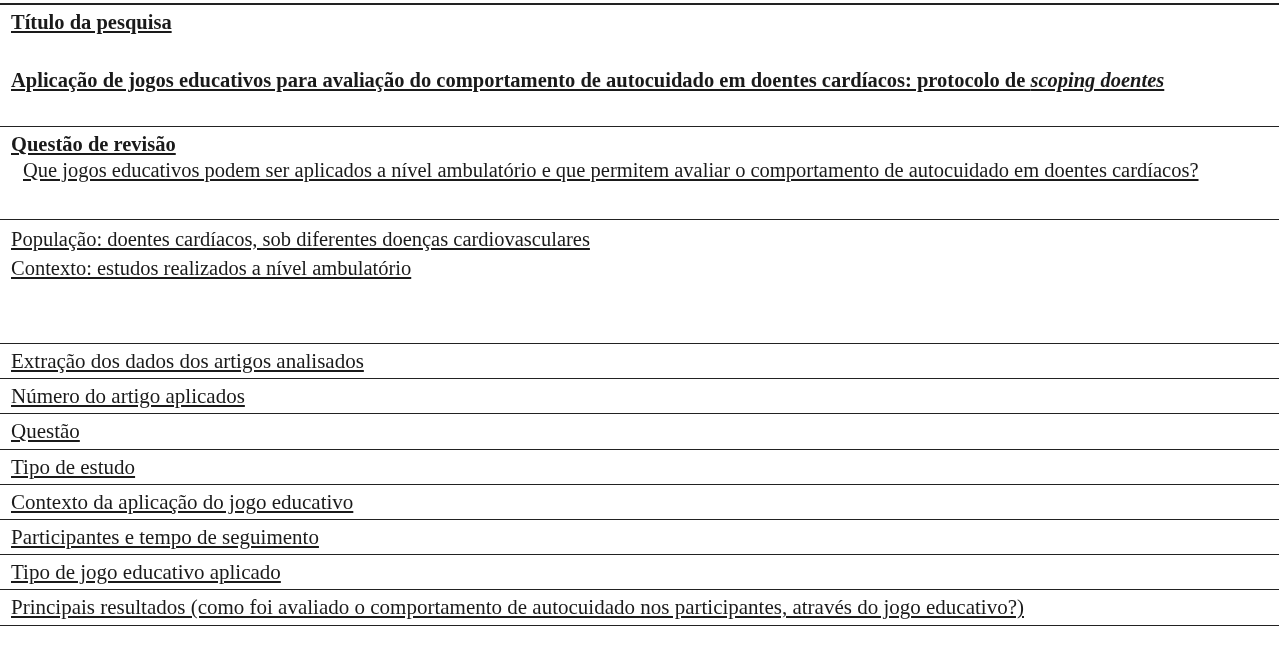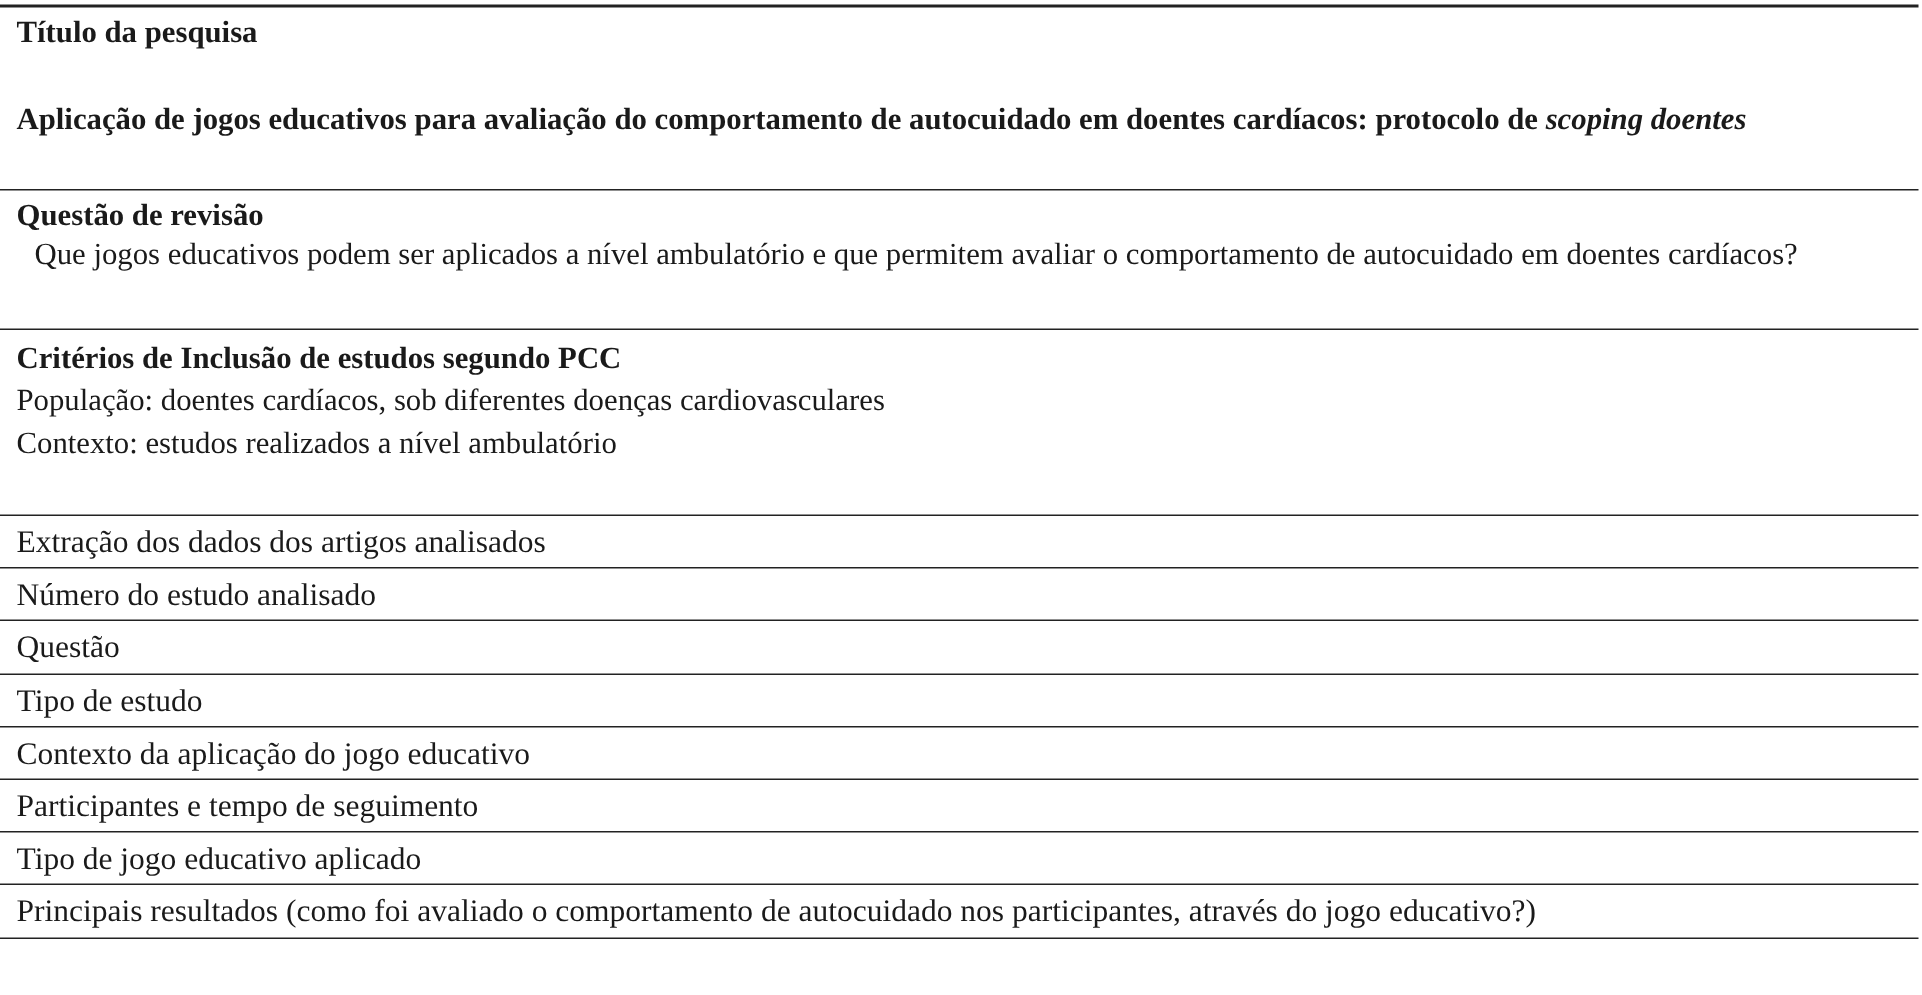--- a/index.html
+++ b/index.html
@@ -1,18 +1,18 @@
 <!DOCTYPE html>
 <html><head>
 <meta charset="utf-8">
 <style>
   html, body { margin:0; padding:0; background:#ffffff; }
   body { width:1281px; height:663px; overflow:hidden; position:relative;
          font-family:"Liberation Serif","DejaVu Serif",serif; color:#1a1a1a; }
-  .tbl { position:absolute; left:0; top:3px; width:1279px; border-top:2px solid #222; }
+  .tbl { position:absolute; left:0; top:3px; width:1279px; border-top:2px solid #222;text-decoration:underline; }
   .sec { border-bottom:1.5px solid #222; padding:0 10px 0 11px; box-sizing:border-box; }
   .b { font-weight:bold; }
   .t { font-size:20.5px; line-height:25px; }
   .just { text-align:justify; text-align-last:left; }
   .sec1 { height:122px; padding-top:5px; }
   .sec1 .gap { height:33px; }
   .sec2 { height:93px; padding-top:5px; }
   .sec3 { height:124px; padding-top:5px; }
   .sec3 .t { line-height:29px; }
   .sec3 .t.b { line-height:28px; }
@@ -28,27 +28,26 @@
     <div class="gap"></div>
     <div class="t b"><span>Aplicação de jogos educativos para avaliação do comportamento de autocuidado em doentes cardíacos: protocolo de </span><i>scoping doentes</i></div>
   </div>
 
   <div class="sec sec2">
     <div class="t b">Questão de revisão</div>
     <div class="t just" style="line-height:27px;margin-left:12px;">Que jogos educativos podem ser aplicados a nível ambulatório e que permitem avaliar o comportamento de autocuidado em doentes cardíacos?</div>
   </div>
 
   <div class="sec sec3">
-    <div class="t b">Critérios de Inclusão de estudos segundo PCC</div>
     <div class="t">População: doentes cardíacos, sob diferentes doenças cardiovasculares</div>
     <div class="t">Contexto: estudos realizados a nível ambulatório</div>
   </div>
 
   <div class="sec row">Extração dos dados dos artigos analisados</div>
-  <div class="sec row">Número do estudo analisado</div>
+  <div class="sec row">Número do artigo aplicados</div>
   <div class="sec row">Questão</div>
   <div class="sec row">Tipo de estudo</div>
   <div class="sec row">Contexto da aplicação do jogo educativo</div>
   <div class="sec row">Participantes e tempo de seguimento</div>
   <div class="sec row">Tipo de jogo educativo aplicado</div>
   <div class="sec row">Principais resultados (como foi avaliado o comportamento de autocuidado nos participantes, através do jogo educativo?)</div>
 
 </div>
 
 </body></html>

